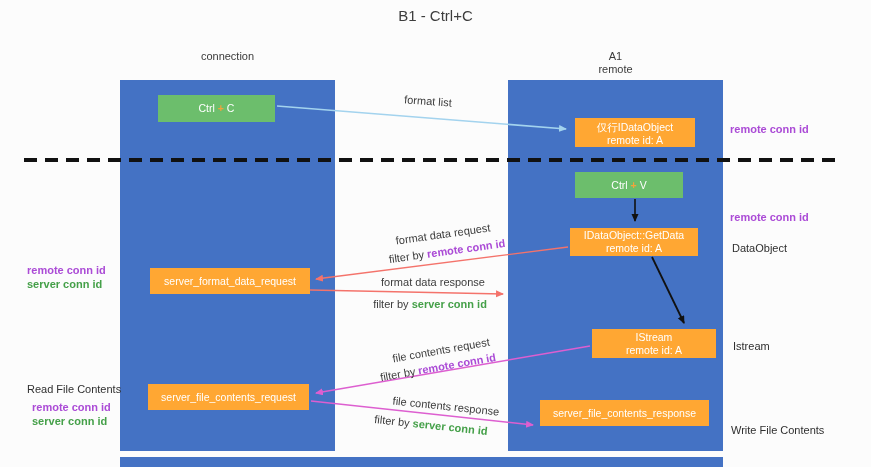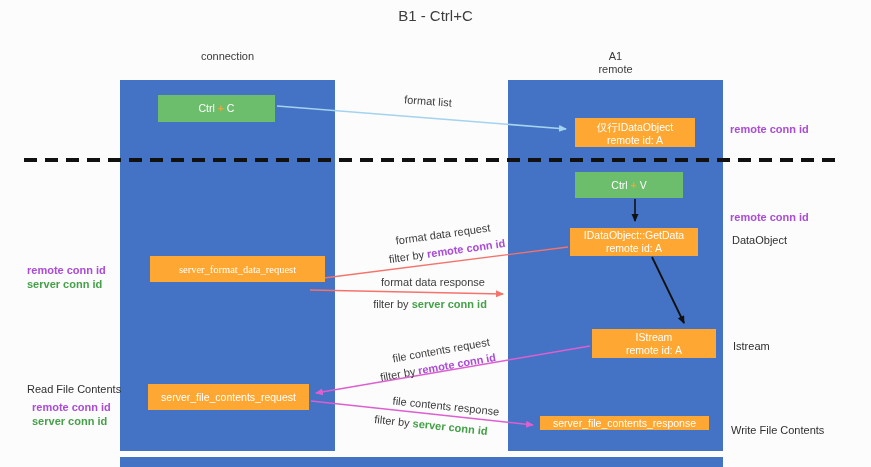--- a/index.html
+++ b/index.html
@@ -99,41 +99,41 @@
       <span class="plus">+</span>
       <span>V</span>
     </div>
   </div>
 
   <div class="box box-orange" style="left:570px;top:228px;width:128px;height:28px;">
     <div>IDataObject::GetData</div>
     <div>remote id: A</div>
   </div>
 
-  <div class="box box-orange" style="left:150px;top:256px;width:175px;height:26px;font-family:Liberation Serif, serif;">
+  <div class="box box-orange" style="left:150px;top:268px;width:160px;height:26px;">
     <div>server_format_data_request</div>
   </div>
 
 
   <div class="box box-orange" style="left:592px;top:329px;width:124px;height:29px;">
     <div>IStream</div>
     <div>remote id: A</div>
   </div>
 
   <div class="box box-orange" style="left:148px;top:384px;width:161px;height:26px;">
     <div>server_file_contents_request</div>
   </div>
 
-  <div class="box box-orange" style="left:540px;top:416px;width:169px;height:14px;text-align:center;">
+  <div class="box box-orange" style="left:540px;top:400px;width:169px;height:26px;text-align:center;">
     <div>server_file_contents_response</div>
   </div>
 
   <div class="side-label purple" style="left:730px;top:123px;">remote conn id</div>
   <div class="side-label purple" style="left:730px;top:211px;">remote conn id</div>
-  <div class="side-label" style="left:732px;top:234px;">DataObject</div>
+  <div class="side-label" style="left:732px;top:242px;">DataObject</div>
   <div class="side-label" style="left:733px;top:340px;">Istream</div>
   <div class="side-label" style="left:731px;top:424px;">Write File Contents</div>
 
   <div class="side-label purple" style="left:27px;top:264px;">remote conn id</div>
   <div class="side-label greent" style="left:27px;top:278px;">server conn id</div>
   <div class="side-label" style="left:27px;top:383px;">Read File Contents</div>
   <div class="side-label purple" style="left:32px;top:401px;">remote conn id</div>
   <div class="side-label greent" style="left:32px;top:415px;">server conn id</div>
 
   <div class="arrow-label" style="left:428px;top:101px;transform:translate(-50%,-50%) rotate(4deg);">format list</div>

